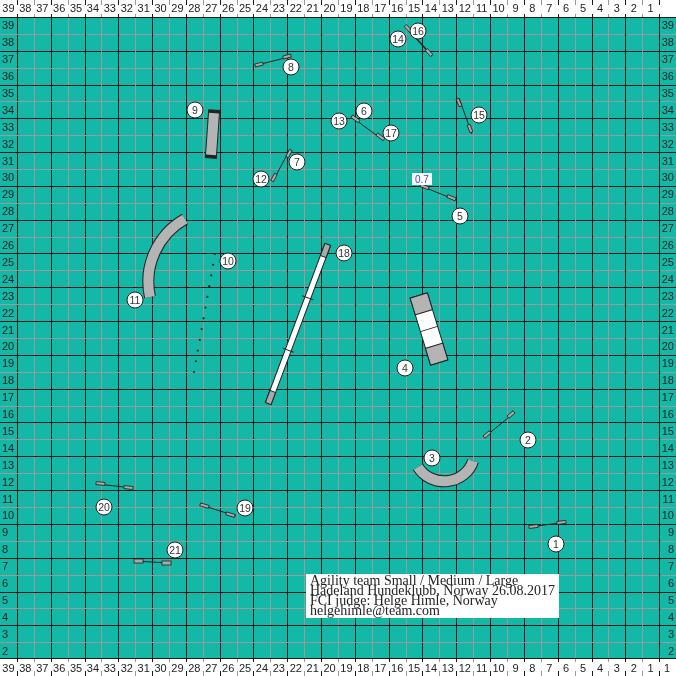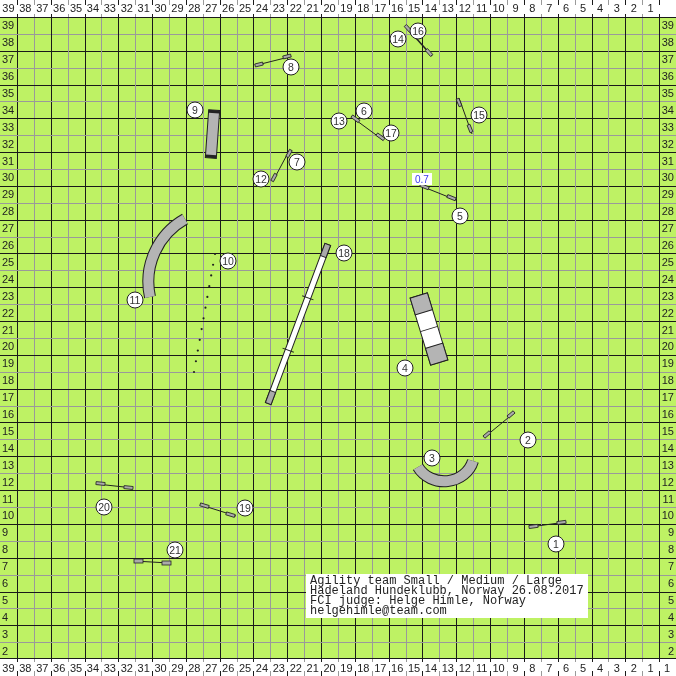--- a/index.html
+++ b/index.html
@@ -1,21 +1,21 @@
 <!DOCTYPE html>
 <html><head>
 <meta charset="utf-8">
 <style>
   html, body { margin: 0; padding: 0; background: #ffffff; }
-  #canvas { position: relative; width: 676px; height: 676px; overflow: hidden; background: #bef264; }
+  #canvas { position: relative; width: 676px; height: 676px; overflow: hidden; background: #14b8a6; }
   svg { position: absolute; left: 0; top: 0; }
   .lbl { font-family: "Liberation Sans", sans-serif; font-size: 11px; fill: #222; }
   .num { font-family: "Liberation Sans", sans-serif; font-size: 10.5px; fill: #333; }
   .info { position: absolute; left: 306px; top: 574px; background: #fff; padding: 2px 4px;
-          font-family: Liberation Mono, monospace; font-size: 12px; line-height: 10px; color: #222; }
+          font-family: Liberation Serif, serif; font-size: 14px; line-height: 10px; color: #222; }
   .info div { white-space: nowrap; }
 </style>
 </head>
 <body>
 
 <div id="canvas">
 <svg id="map" width="676" height="676" viewBox="0 0 676 676" xmlns="http://www.w3.org/2000/svg">
   <g id="grid-lines">
         <line x1="17.5" y1="0" x2="17.5" y2="676" stroke="#1a1a1a" stroke-width="1"></line>
         <line x1="0" y1="17.5" x2="676" y2="17.5" stroke="#1a1a1a" stroke-width="1"></line>

